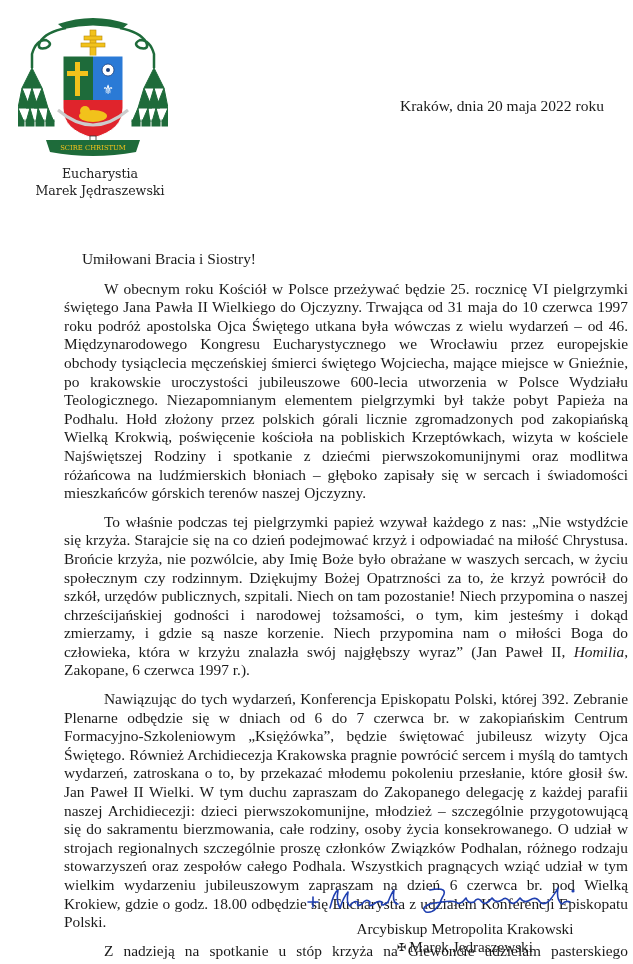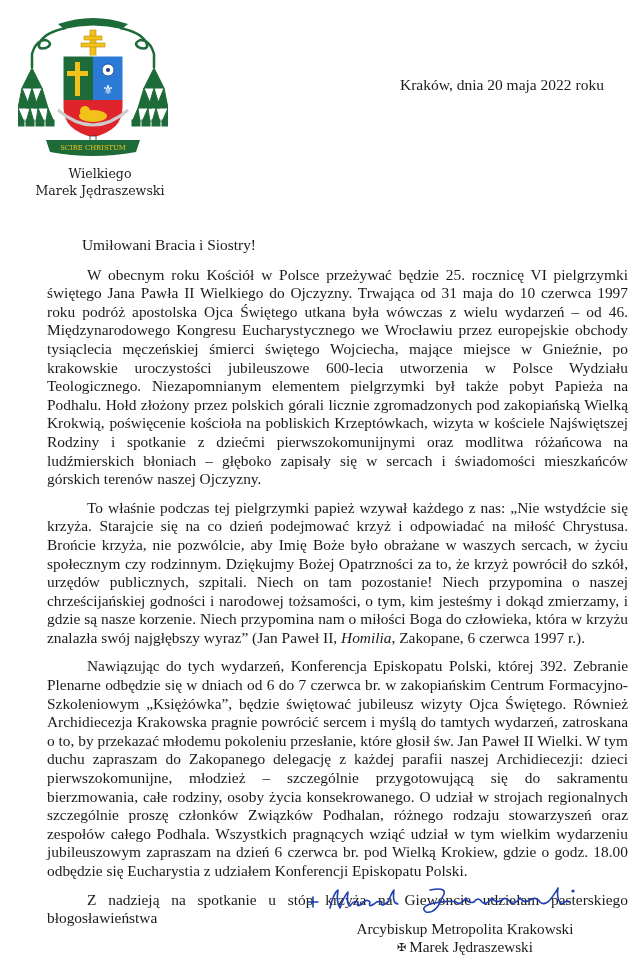--- a/index.html
+++ b/index.html
@@ -2,24 +2,24 @@
 <html><head>
 <meta charset="utf-8">
 <style>
   html, body { margin: 0; padding: 0; background: #ffffff; }
   body { width: 633px; height: 964px; position: relative; overflow: hidden;
          font-family: "Liberation Serif", "DejaVu Serif", serif; color: #1a1a1a; }
   .crest { position: absolute; left: 18px; top: 10px; width: 150px; height: 150px; }
   .issuer { position: absolute; left: 10px; top: 166px; width: 180px; text-align: center;
             font-family: "DejaVu Serif", serif; font-size: 12.6px; line-height: 16.5px; color: #222; }
   .issuer div { white-space: nowrap; }
-  .date { position: absolute; left: 400px; top: 76px; font-size: 15.5px; white-space: nowrap; }
+  .date { position: absolute; left: 400px; top: 97px; font-size: 15.5px; white-space: nowrap; }
   .body { position: absolute; left: 47px; top: 234px; width: 581px; font-size: 15.4px; line-height: 18.6px; }
-  .salutation { margin: 2px 0 11px 35px; }
-  .para { margin: 0 0 10px 0; text-align: justify; text-indent: 40px; hyphens: none; }
+  .salutation { margin: 16px 0 11px 35px; }
+  .para { margin: 0 0 10px 17px; text-align: justify; text-indent: 40px; hyphens: none; }
   .para em { }
   .signature { position: absolute; left: 300px; top: 882px; width: 320px; height: 36px; }
   .sig-block { position: absolute; left: 305px; top: 920px; width: 320px; text-align: center;
                font-size: 15.2px; line-height: 18px; }
   .cross-mark { font-size: 11px; vertical-align: 1px; margin-right: 3px; }
 </style>
 </head>
 <body>
 
 <svg class="crest" viewBox="0 0 150 150">
@@ -72,21 +72,21 @@
   </g>
 
   <path d="M40 100 Q75 130 110 100" fill="none" stroke="#cccccc" stroke-width="3"></path>
   <rect x="72" y="126" width="6" height="10" fill="#ffffff" stroke="#333" stroke-width="0.8"></rect>
 
   <path d="M28 130 L122 130 L118 142 Q75 150 32 142 Z" fill="#1e6b3a"></path>
   <text x="75" y="140" font-size="6.8" text-anchor="middle" fill="#f2c21b" font-family="DejaVu Serif, serif">SCIRE CHRISTUM</text>
 </svg>
 
 <div class="issuer">
-  <div>Wielkiego</div>
+  <div>Eucharystia</div>
   <div>Marek Jędraszewski</div>
 </div>
 
 <div class="date">Kraków, dnia 20 maja 2022 roku</div>
 
 <div class="body">
   <p class="salutation">Umiłowani Bracia i Siostry!</p>
   <p class="para">W obecnym roku Kościół w Polsce przeżywać będzie 25. rocznicę VI pielgrzymki świętego Jana Pawła II Wielkiego do Ojczyzny. Trwająca od 31 maja do 10 czerwca 1997 roku podróż apostolska Ojca Świętego utkana była wówczas z wielu wydarzeń – od 46. Międzynarodowego Kongresu Eucharystycznego we Wrocławiu przez europejskie obchody tysiąclecia męczeńskiej śmierci świętego Wojciecha, mające miejsce w Gnieźnie, po krakowskie uroczystości jubileuszowe 600-lecia utworzenia w Polsce Wydziału Teologicznego. Niezapomnianym elementem pielgrzymki był także pobyt Papieża na Podhalu. Hołd złożony przez polskich górali licznie zgromadzonych pod zakopiańską Wielką Krokwią, poświęcenie kościoła na pobliskich Krzeptówkach, wizyta w kościele Najświętszej Rodziny i spotkanie z dziećmi pierwszokomunijnymi oraz modlitwa różańcowa na ludźmierskich błoniach – głęboko zapisały się w sercach i świadomości mieszkańców górskich terenów naszej Ojczyzny.</p>
   <p class="para"><span>To właśnie podczas tej pielgrzymki papież wzywał każdego z nas: „Nie wstydźcie się krzyża. Starajcie się na co dzień podejmować krzyż i odpowiadać na miłość Chrystusa. Brońcie krzyża, nie pozwólcie, aby Imię Boże było obrażane w waszych sercach, w życiu społecznym czy rodzinnym. Dziękujmy Bożej Opatrzności za to, że krzyż powrócił do szkół, urzędów publicznych, szpitali. Niech on tam pozostanie! Niech przypomina o naszej chrześcijańskiej godności i narodowej tożsamości, o tym, kim jesteśmy i dokąd zmierzamy, i gdzie są nasze korzenie. Niech przypomina nam o miłości Boga do człowieka, która w krzyżu znalazła swój najgłębszy wyraz” (Jan Paweł II, </span><em>Homilia</em><span>, Zakopane, 6 czerwca 1997 r.).</span></p>
   <p class="para">Nawiązując do tych wydarzeń, Konferencja Episkopatu Polski, której 392. Zebranie Plenarne odbędzie się w dniach od 6 do 7 czerwca br. w zakopiańskim Centrum Formacyjno-Szkoleniowym „Księżówka”, będzie świętować jubileusz wizyty Ojca Świętego. Również Archidiecezja Krakowska pragnie powrócić sercem i myślą do tamtych wydarzeń, zatroskana o to, by przekazać młodemu pokoleniu przesłanie, które głosił św. Jan Paweł II Wielki. W tym duchu zapraszam do Zakopanego delegację z każdej parafii naszej Archidiecezji: dzieci pierwszokomunijne, młodzież – szczególnie przygotowującą się do sakramentu bierzmowania, całe rodziny, osoby życia konsekrowanego. O udział w strojach regionalnych szczególnie proszę członków Związków Podhalan, różnego rodzaju stowarzyszeń oraz zespołów całego Podhala. Wszystkich pragnących wziąć udział w tym wielkim wydarzeniu jubileuszowym zapraszam na dzień 6 czerwca br. pod Wielką Krokiew, gdzie o godz. 18.00 odbędzie się Eucharystia z udziałem Konferencji Episkopatu Polski.</p>

